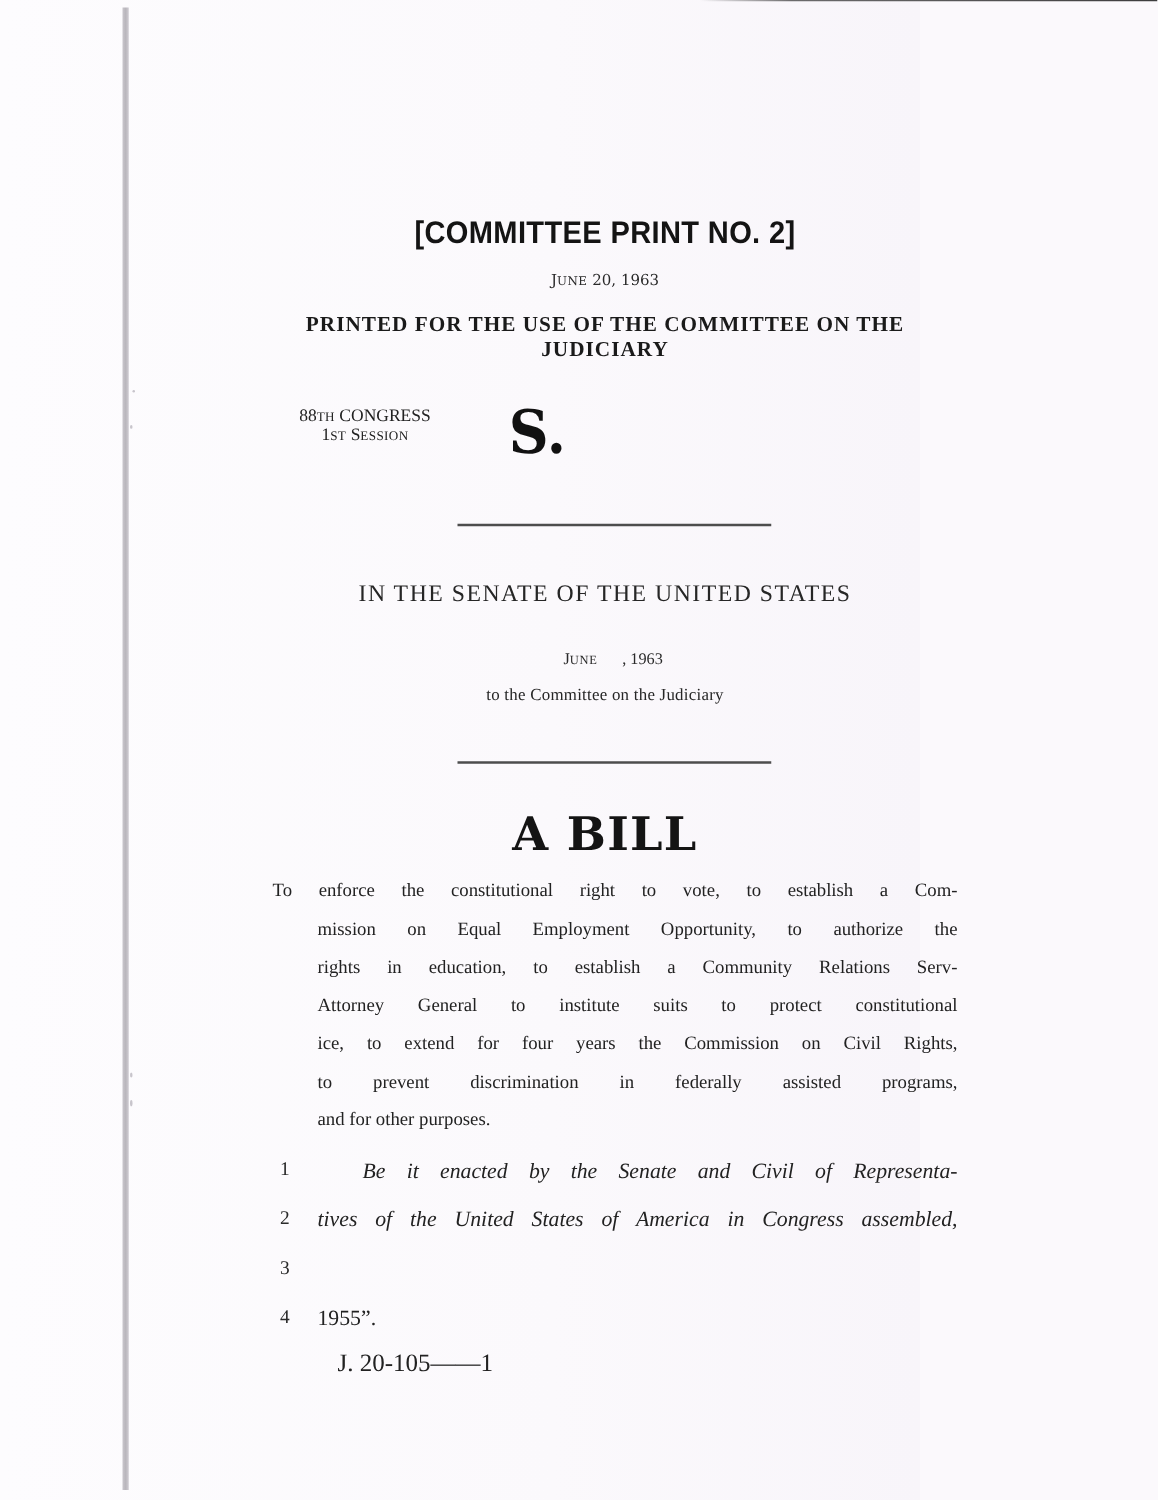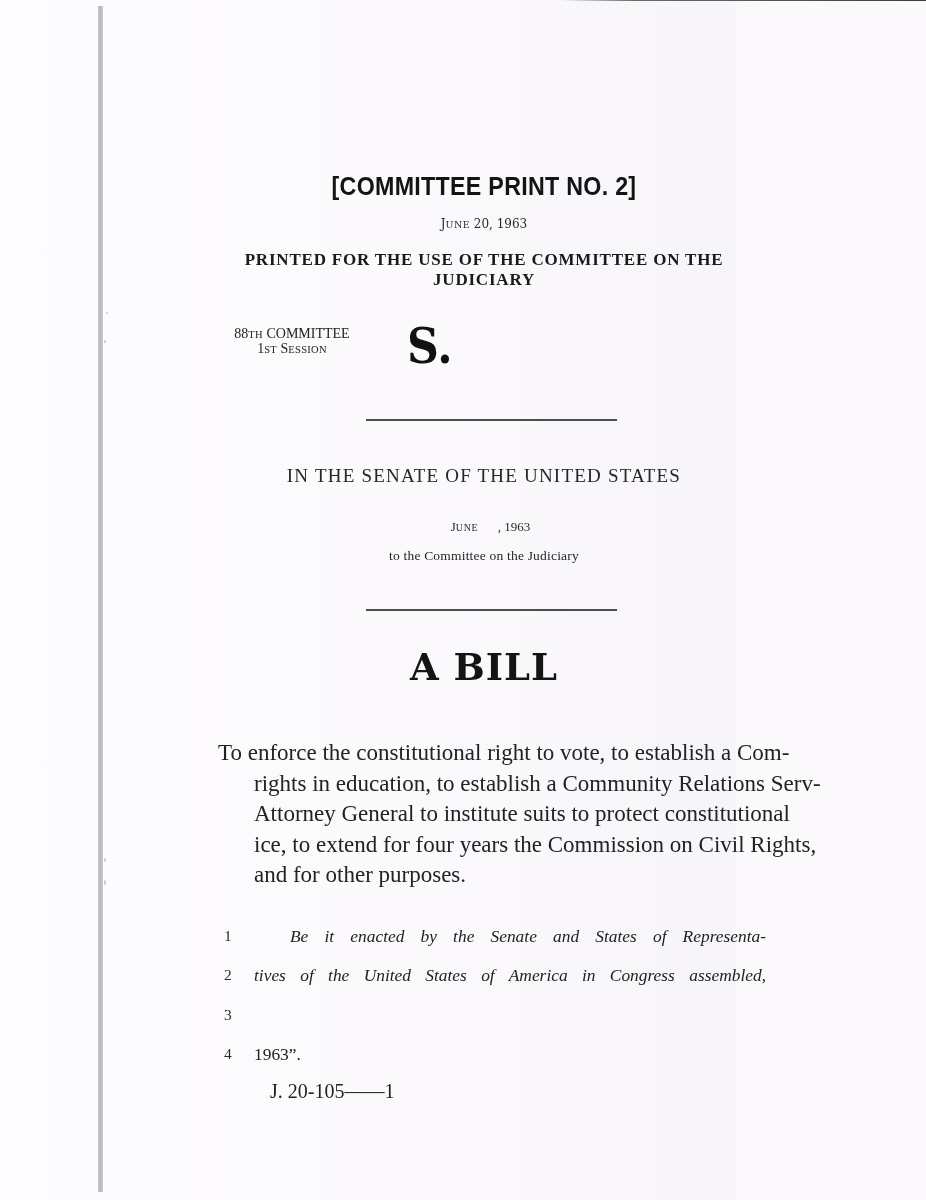--- a/index.html
+++ b/index.html
@@ -141,23 +141,22 @@
       letter-spacing: 1px;
       color: #141414;
     }
 
     .title-block {
       position: absolute;
       left: 218px;
       top: 698px;
       width: 548px;
       font-family: "Liberation Serif", serif;
-      font-size: 23px;
-      color: #222;
-      margin-top: 40px;
+      font-size: 15px;
+      color: #222;
     }
     .title-line {
       height: 30.5px;
       line-height: 30.5px;
       white-space: nowrap;
       text-align: justify;
       text-align-last: justify;
     }
     .title-line.indent { padding-left: 36px; }
     .title-line.last { text-align-last: left; font-family: Liberation Serif, serif; }
@@ -225,21 +224,21 @@
   <div class="center-block print-date">
     <span class="smallcaps-first">J</span><span class="smallcaps-rest">UNE</span><span> 20, 1963</span>
   </div>
 
   <div class="center-block printed-for">
     <div>PRINTED FOR THE USE OF THE COMMITTEE ON THE</div>
     <div>JUDICIARY</div>
   </div>
 
   <div class="congress-block">
-    <div><span>88</span><span class="sc-small">TH</span><span> COMMITTEE</span></div>
+    <div><span>88</span><span class="sc-small">TH</span><span> CONGRESS</span></div>
     <div><span>1</span><span class="sc-small">ST</span><span> S</span><span class="sc-small">ESSION</span></div>
   </div>
 
   <div class="abs bill-prefix">S.</div>
 
   <div class="rule rule-1"></div>
 
   <div class="center-block senate-heading">IN THE SENATE OF THE UNITED STATES</div>
 
   <div class="center-block intro-date" style="white-space:pre;">
@@ -247,38 +246,40 @@
   </div>
 
   <div class="center-block intro-line-2">to the Committee on the Judiciary</div>
 
   <div class="rule rule-2"></div>
 
   <div class="center-block a-bill">A BILL</div>
 
   <div class="title-block">
     <div class="title-line">To enforce the constitutional right to vote, to establish a Com-</div>
+    <div class="title-line indent">mission on Equal Employment Opportunity, to authorize the</div>
     <div class="title-line indent">rights in education, to establish a Community Relations Serv-</div>
     <div class="title-line indent">Attorney General to institute suits to protect constitutional</div>
     <div class="title-line indent">ice, to extend for four years the Commission on Civil Rights,</div>
+    <div class="title-line indent">to prevent discrimination in federally assisted programs,</div>
     <div class="title-line indent last">and for other purposes.</div>
   </div>
 
   <div class="enact-block">
     <div class="enact-row">
       <span class="line-no">1</span>
-      <span class="line-text italic first">Be it enacted by the Senate and States of Representa-</span>
+      <span class="line-text italic first">Be it enacted by the Senate and Civil of Representa-</span>
     </div>
     <div class="enact-row">
       <span class="line-no">2</span>
       <span class="line-text italic">tives of the United States of America in Congress assembled,</span>
     </div>
     <div class="enact-row">
       <span class="line-no">3</span>
     </div>
     <div class="enact-row">
       <span class="line-no">4</span>
-      <span class="line-text short">1963”.</span>
+      <span class="line-text short">1955”.</span>
     </div>
   </div>
 
   <div class="abs doc-ref">J. 20-105——1</div>
 </div>
 
 </body></html>

